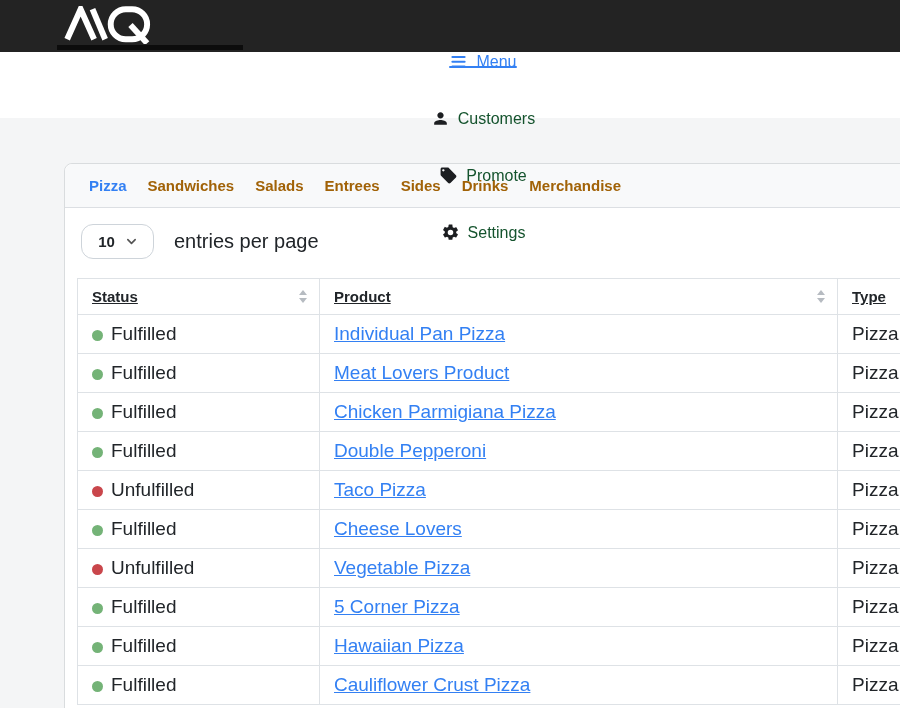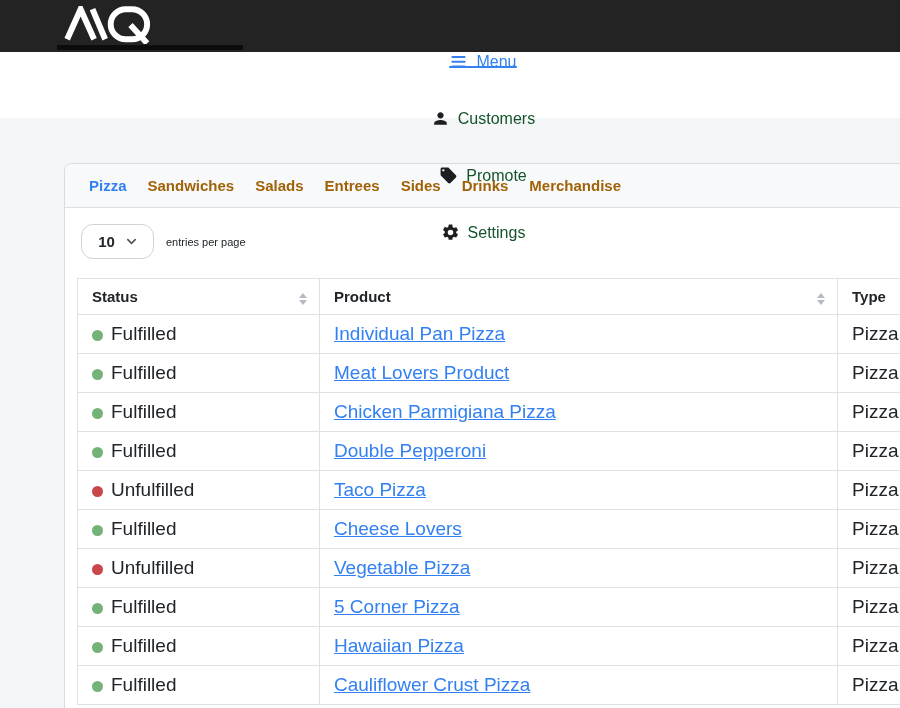--- a/index.html
+++ b/index.html
@@ -34,30 +34,30 @@
   .tab.active { color:var(--accent); }
 
   .card-body { padding:16px 12px 0 12px; }
 
   
   .entries-row { display:flex; align-items:center; margin-left:4px; }
   .entries-select { display:flex; align-items:center; justify-content:center; gap:11px;
                     width:73px; height:35px; border:1px solid #ced4da; border-radius:12px;
                     background:#fff; font-size:15px; cursor:pointer;font-weight:bold; }
   .entries-select svg { width:11px; height:11px; stroke:#555; }
-  .entries-label { margin-left:12px; font-size:11px; }
+  .entries-label { margin-left:20px; font-size:20px; }
 
   
   table { margin-top:19px; border-collapse:collapse; table-layout:fixed; width:952px; }
   th, td { border:1px solid #dee2e6; text-align:left; vertical-align:middle; }
   th { font-size:15px; font-weight:700; padding:8px 12px 8px 14px; height:36px; }
   td { font-size:19px; padding:8px 12px 8px 14px; height:37px; }
   .col-status { width:242px; } .col-product { width:518px; } .col-type { width:192px; }
 
-  .th-inner { display:flex; align-items:flex-end; justify-content:space-between; }
+  .th-inner { display:flex; align-items:center; justify-content:space-between;text-decoration:underline; }
   .sort { display:inline-flex; flex-direction:column; gap:2.5px; }
   .sort .up   { width:0; height:0; border-left:4px solid transparent; border-right:4px solid transparent; border-bottom:5px solid #b6bbc1; }
   .sort .down { width:0; height:0; border-left:4px solid transparent; border-right:4px solid transparent; border-top:5px solid #b6bbc1; }
 
   .dot { display:inline-block; width:11px; height:11px; border-radius:50%;
          margin-right:8px; vertical-align:-1px; }
   .dot.ok  { background:var(--green); }
   .dot.bad { background:var(--red); }
 
   td a { color:var(--accent); text-decoration:underline; }

